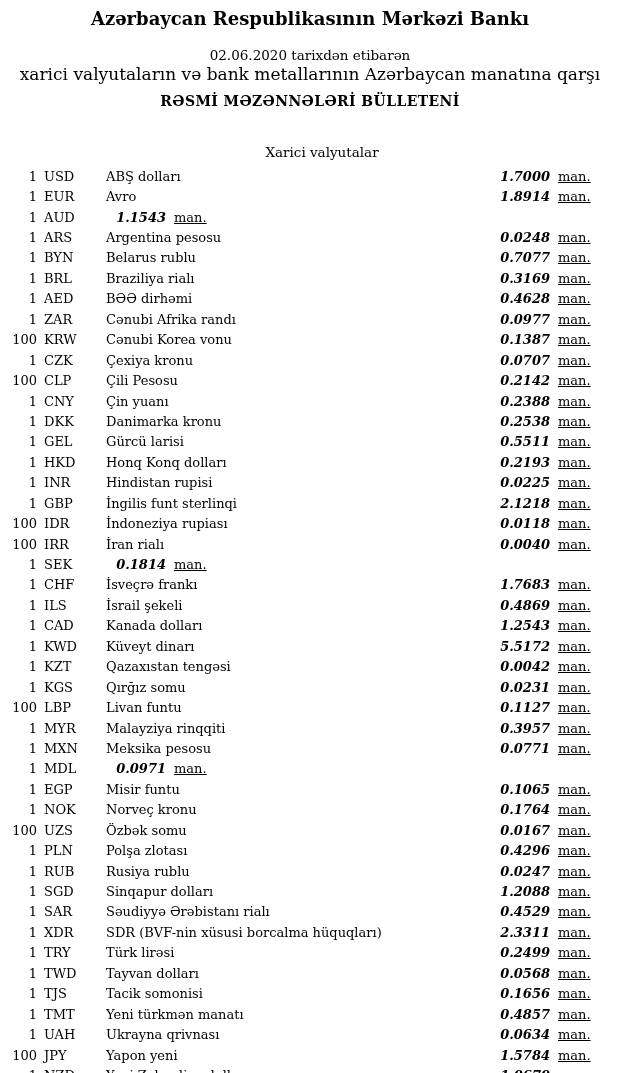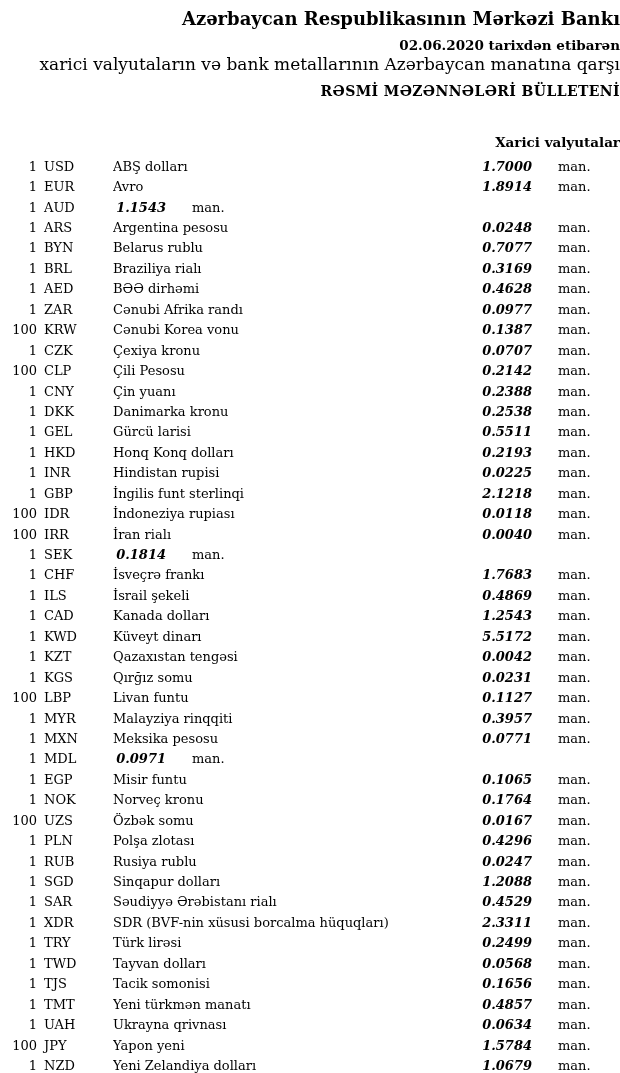--- a/index.html
+++ b/index.html
@@ -11,47 +11,47 @@
     position: relative;
     width: 620px;
     height: 1073px;
     background: #ffffff;
     color: #000000;
     font-family: "DejaVu Serif", "Liberation Serif", serif;
     box-sizing: border-box;
     padding-top: 6px;
     overflow: hidden;
   }
-  .header { text-align: right; }
+  .header { text-align: center; }
   .title {
     font-size: 18px;
     font-weight: bold;
     line-height: 26px;
   }
   .date-line {
     font-size: 13.5px;
-    font-weight: bold;
+    font-weight: normal;
     line-height: 19px;
-    margin-top: 4px;
+    margin-top: 14px;
   }
   .subtitle {
     font-size: 17px;
     line-height: 19px;
   }
   .bulletin-title {
     font-size: 14px;
     font-weight: bold;
     letter-spacing: 0.4px;
     line-height: 21px;
     margin-top: 7px;
   }
   .section-title {
-    text-align: right;
+    text-align: center;
     font-size: 13.5px;
-    font-weight: bold;
+    font-weight: normal;
     line-height: 18px;
     margin-top: 31px;
     padding-left: 24px;
   }
   .rates {
     margin-top: 5px;
   }
   .row {
     display: flex;
     align-items: center;
@@ -66,35 +66,36 @@
     text-align: right;
     flex: 0 0 auto;
   }
   .code {
     width: 46px;
     margin-left: 7px;
     flex: 0 0 auto;
   }
   .name {
     flex: 1 1 auto;
-    margin-left: 23px;
+    margin-left: 16px;
     white-space: nowrap;
     overflow: hidden;
   }
   .rate {
     width: 76px;
     text-align: right;
     font-weight: bold;
     font-style: italic;
     flex: 0 0 auto;
   }
   .unit {
     width: 36px;
-    margin-left: 26px;
+    margin-left: 8px;
     flex: 0 0 auto;
+    text-decoration: underline;
   }
 </style>
 </head>
 <body>
 
 <div class="page">
   <div class="header">
     <div class="title">Azərbaycan Respublikasının Mərkəzi Bankı</div>
     <div class="date-line">02.06.2020 tarixdən etibarən</div>
     <div class="subtitle">xarici valyutaların və bank metallarının Azərbaycan manatına qarşı</div>

